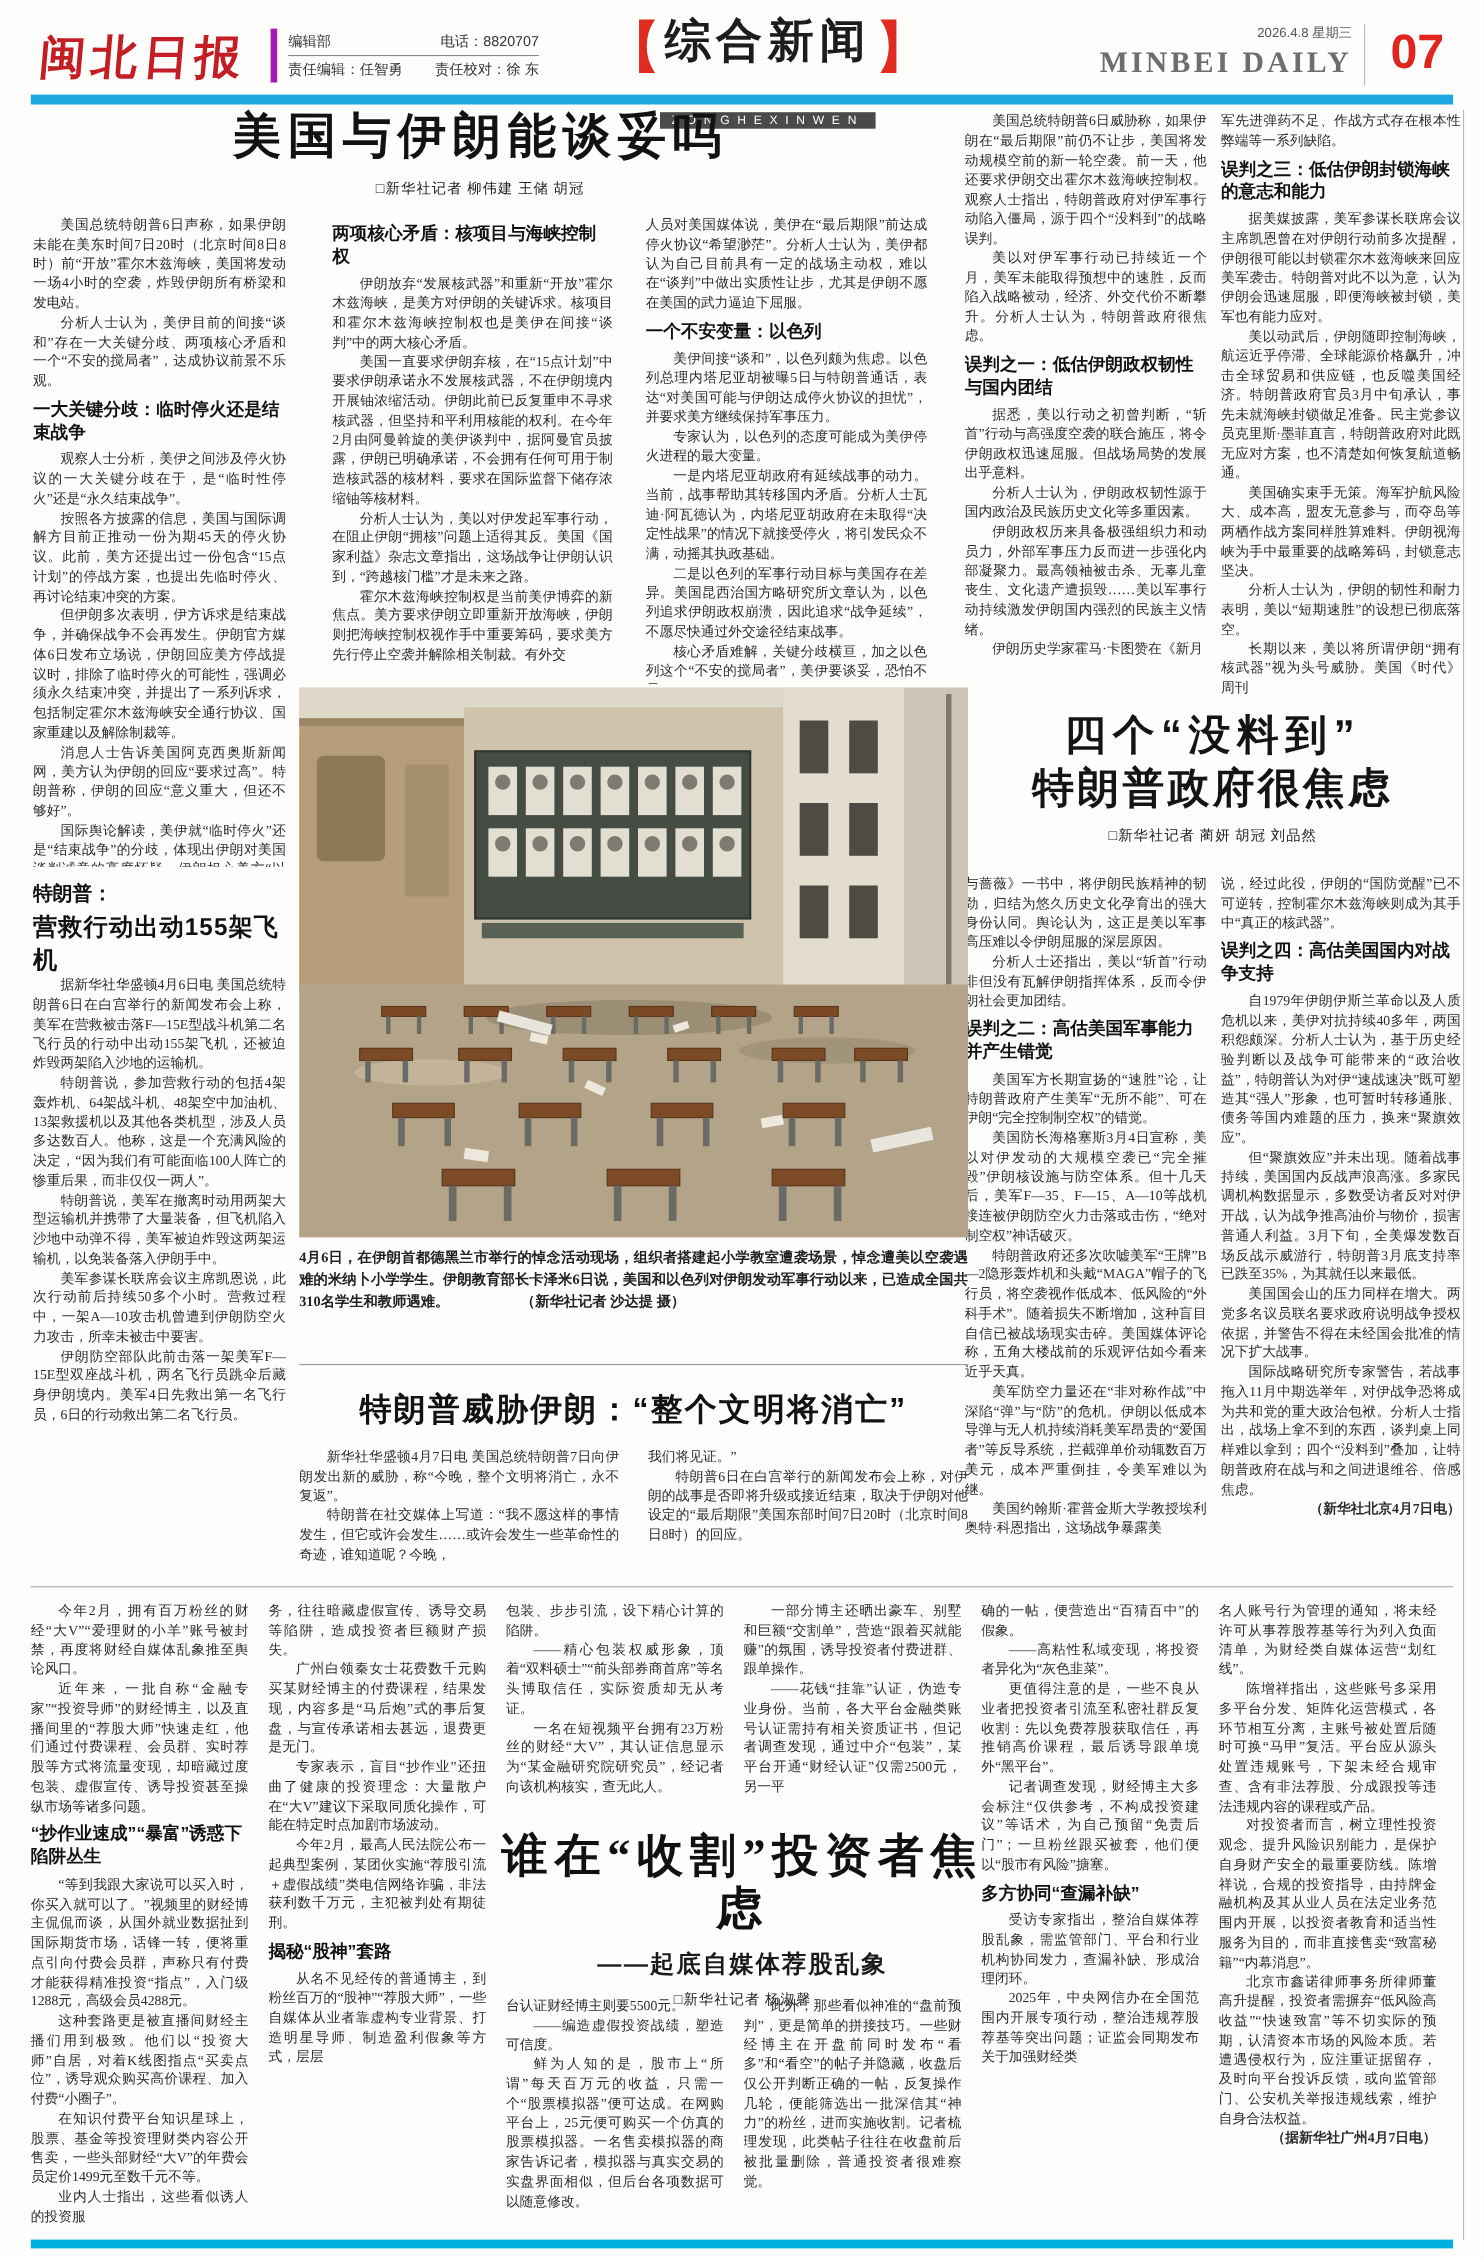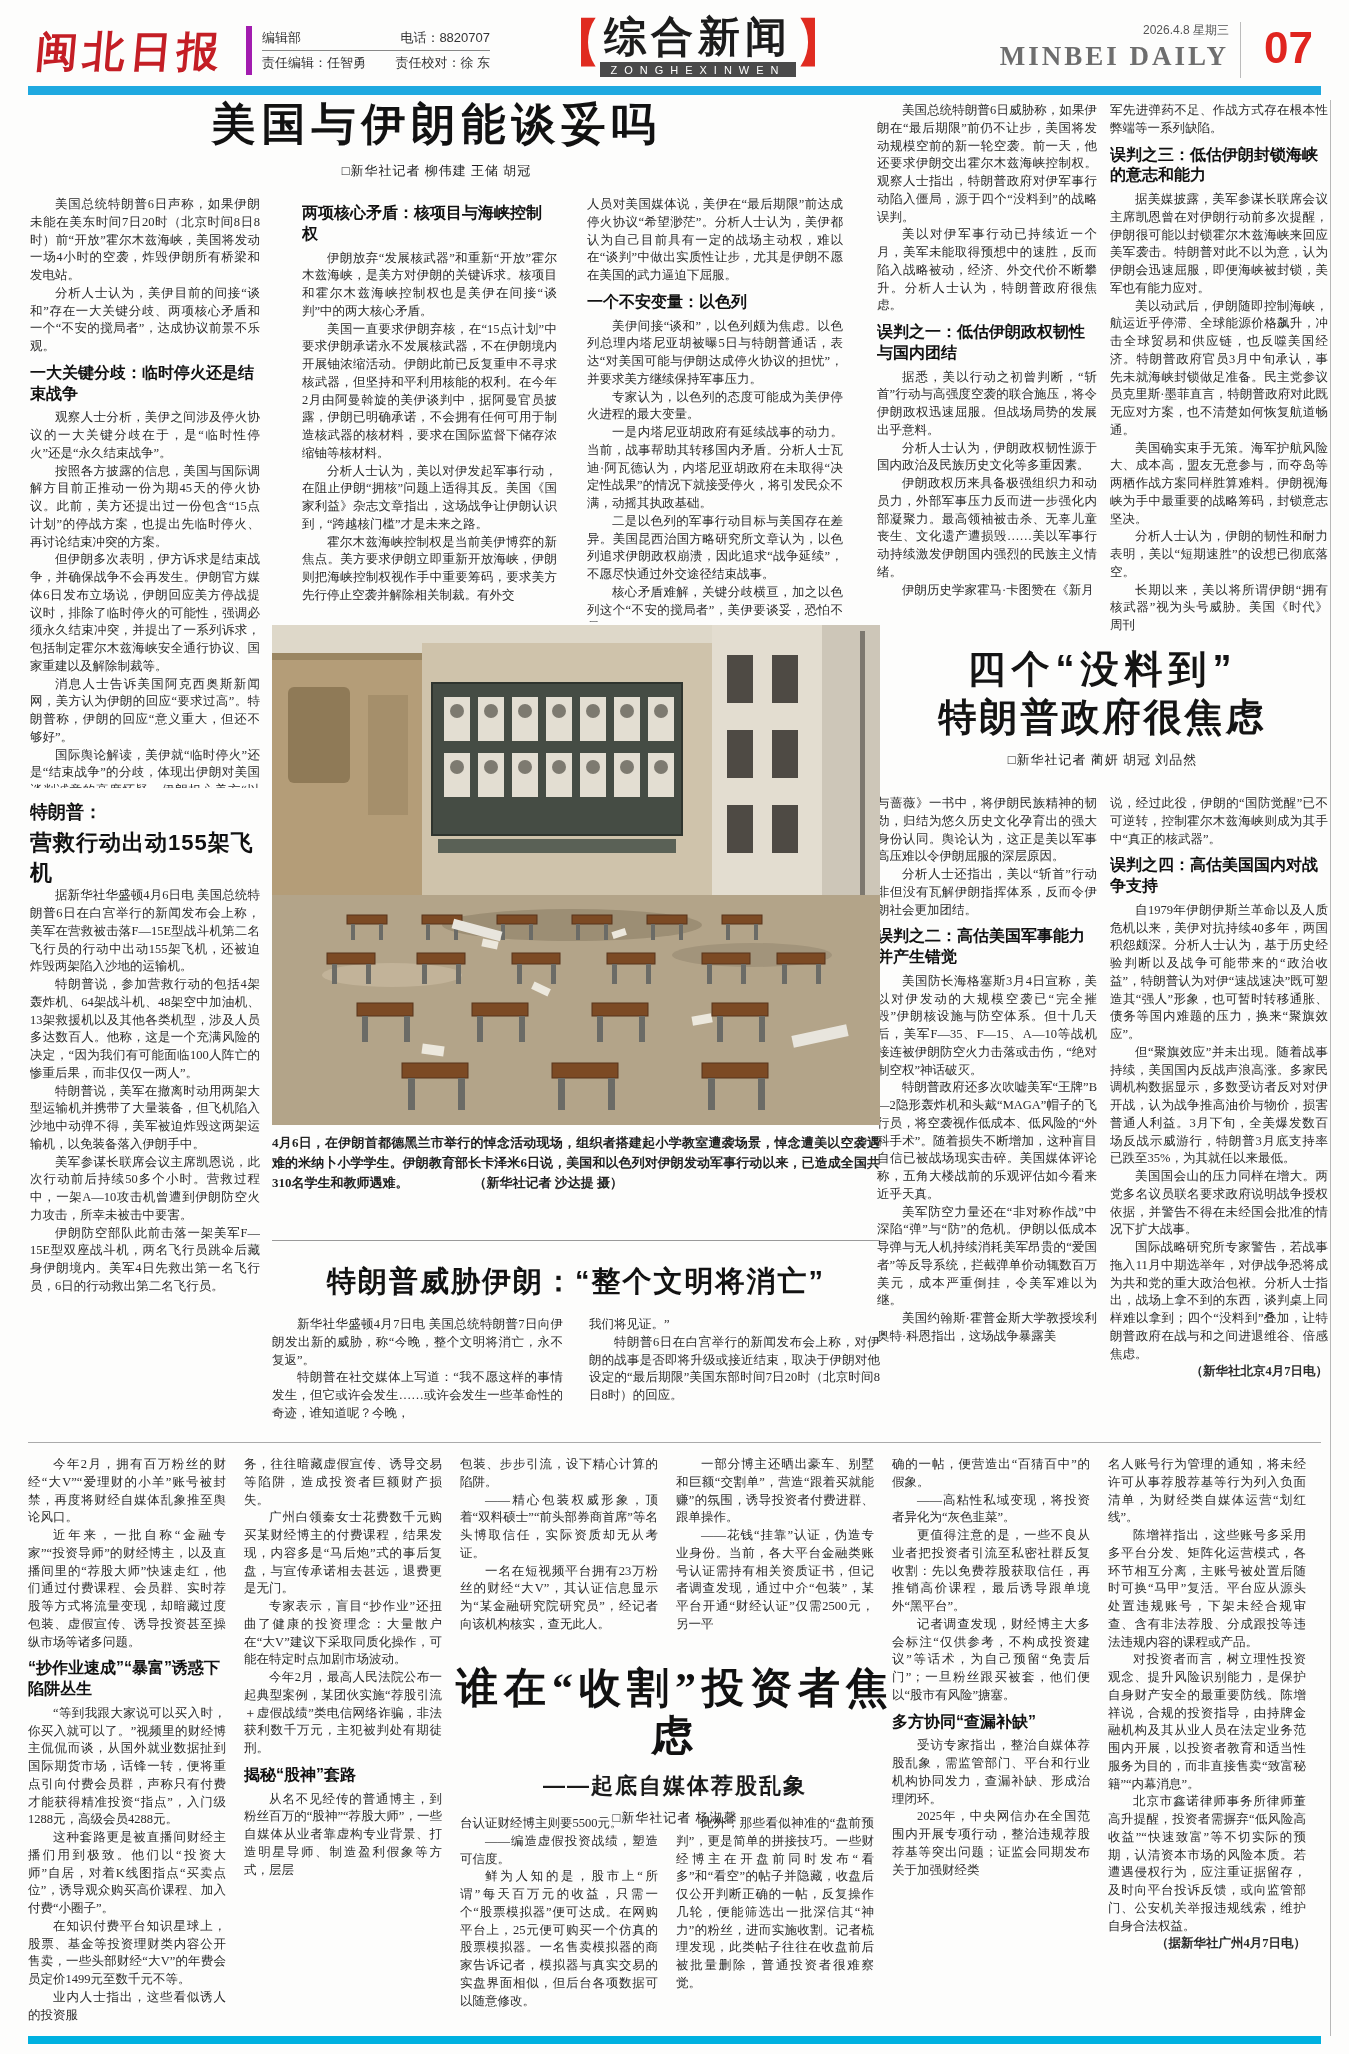--- a/index.html
+++ b/index.html
@@ -13,21 +13,21 @@
   .subhead{margin:7px 0 5px;font-family:"Liberation Sans","DejaVu Sans",sans-serif;
            font-weight:bold;font-size:16px;line-height:1.3;color:#111;}
   
   .logo{font-size:42px;font-weight:900;color:#c41e25;letter-spacing:5px;transform:skewX(-5deg);
         font-family:"DejaVu Serif","Liberation Serif",serif;}
   .mast-info{border-left:6px solid #a21caf;padding-left:10px;width:228px;font-family:"Liberation Sans",sans-serif;font-size:13px;color:#333;}
   .mast-row{display:flex;justify-content:space-between;padding:3px 0;}
   .mast-row:first-child{border-bottom:1px solid #888;}
   .section-wrap{display:flex;align-items:flex-start;justify-content:center;}
   .bracket{font-size:50px;line-height:58px;color:#e02b20;font-weight:bold;font-family:"Liberation Sans",sans-serif;}
-  .section-mid{display:flex;flex-direction:column;align-items:center;}
+  .section-mid{display:flex;flex-direction:column;align-items:center;gap:40px;}
   .section-title{font-size:42px;line-height:46px;font-weight:900;letter-spacing:5px;color:#1c1c1c;
                  font-family:"Liberation Sans","DejaVu Sans",sans-serif;}
   .section-strip{margin-top:2px;background:#4a4a4a;color:#fff;font-size:11px;letter-spacing:7px;
                  padding:2px 10px 1px;font-family:"Liberation Sans",sans-serif;}
   .mast-date{font-size:12px;color:#555;text-align:right;font-family:Liberation Sans, sans-serif;}
   .mast-daily{font-size:27px;font-weight:bold;color:#6e6e6e;letter-spacing:3px;margin-top:2px;}
   .pageno{font-size:44px;font-weight:900;color:#e0251f;font-family:"Liberation Sans",sans-serif;line-height:1;}
   .vbar{width:1px;background:#bbb;}
   .cyanbar{background:#1fa9e0;}
   
@@ -135,20 +135,21 @@
   <div class="abs" style="left:877px;top:646px;width:451px;">
     <div class="h-four">四个“没料到”</div>
     <div class="h-four" style="letter-spacing:3px;">特朗普政府很焦虑</div>
     <div class="byline" style="margin-top:10px;">□新华社记者 蔺妍 胡冠 刘品然</div>
   </div>
 
   <div class="abs col" style="left:877px;top:795px;width:220px;height:637px;">
       <p class="para cont">与蔷薇》一书中，将伊朗民族精神的韧劲，归结为悠久历史文化孕育出的强大身份认同。舆论认为，这正是美以军事高压难以令伊朗屈服的深层原因。</p>
       <p class="para">分析人士还指出，美以“斩首”行动非但没有瓦解伊朗指挥体系，反而令伊朗社会更加团结。</p>
       <h4 class="subhead">误判之二：高估美国军事能力并产生错觉</h4>
+      <p class="para">美国军方长期宣扬的“速胜”论，让特朗普政府产生美军“无所不能”、可在伊朗“完全控制制空权”的错觉。</p>
       <p class="para">美国防长海格塞斯3月4日宣称，美以对伊发动的大规模空袭已“完全摧毁”伊朗核设施与防空体系。但十几天后，美军F—35、F—15、A—10等战机接连被伊朗防空火力击落或击伤，“绝对制空权”神话破灭。</p>
       <p class="para">特朗普政府还多次吹嘘美军“王牌”B—2隐形轰炸机和头戴“MAGA”帽子的飞行员，将空袭视作低成本、低风险的“外科手术”。随着损失不断增加，这种盲目自信已被战场现实击碎。美国媒体评论称，五角大楼战前的乐观评估如今看来近乎天真。</p>
       <p class="para">美军防空力量还在“非对称作战”中深陷“弹”与“防”的危机。伊朗以低成本导弹与无人机持续消耗美军昂贵的“爱国者”等反导系统，拦截弹单价动辄数百万美元，成本严重倒挂，令美军难以为继。</p>
       <p class="para">美国约翰斯·霍普金斯大学教授埃利奥特·科恩指出，这场战争暴露美</p>
     </div>
   <div class="abs col" style="left:1110px;top:795px;width:218px;height:637px;">
       <p class="para cont">说，经过此役，伊朗的“国防觉醒”已不可逆转，控制霍尔木兹海峡则成为其手中“真正的核武器”。</p>
       <h4 class="subhead">误判之四：高估美国国内对战争支持</h4>
       <p class="para">自1979年伊朗伊斯兰革命以及人质危机以来，美伊对抗持续40多年，两国积怨颇深。分析人士认为，基于历史经验判断以及战争可能带来的“政治收益”，特朗普认为对伊“速战速决”既可塑造其“强人”形象，也可暂时转移通胀、债务等国内难题的压力，换来“聚旗效应”。</p>
       <p class="para">但“聚旗效应”并未出现。随着战事持续，美国国内反战声浪高涨。多家民调机构数据显示，多数受访者反对对伊开战，认为战争推高油价与物价，损害普通人利益。3月下旬，全美爆发数百场反战示威游行，特朗普3月底支持率已跌至35%，为其就任以来最低。</p>

